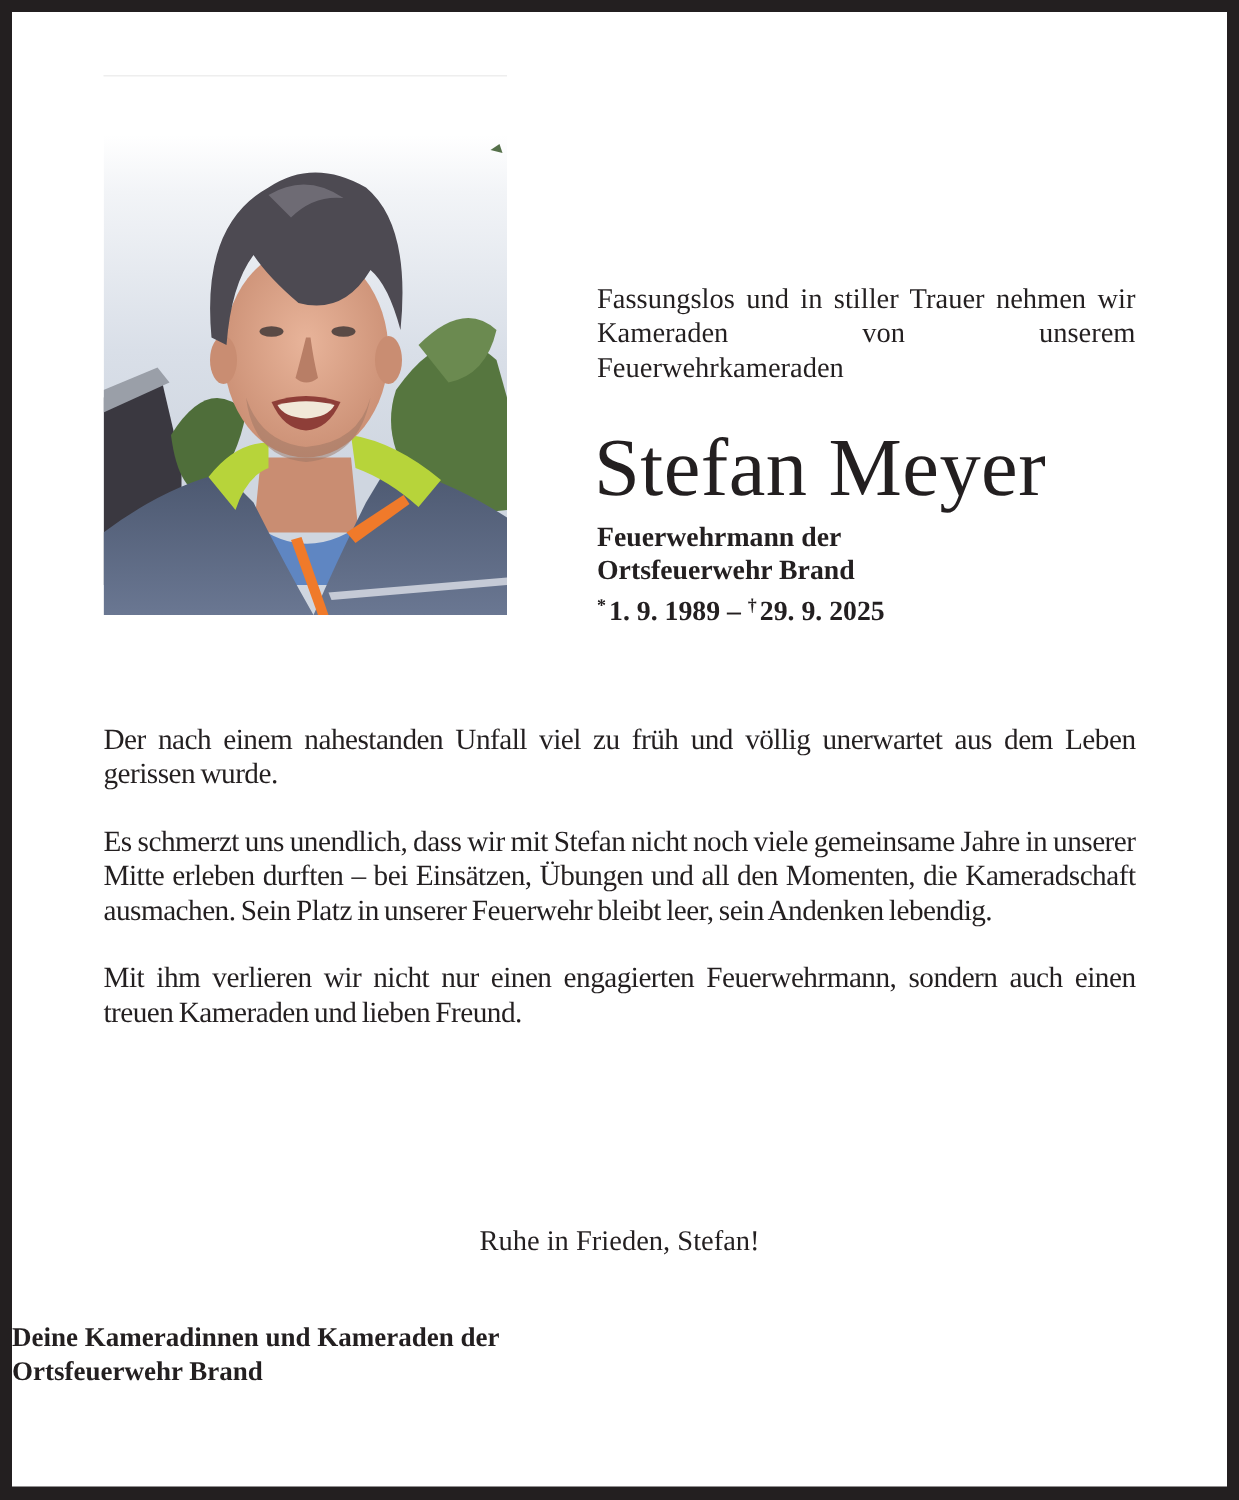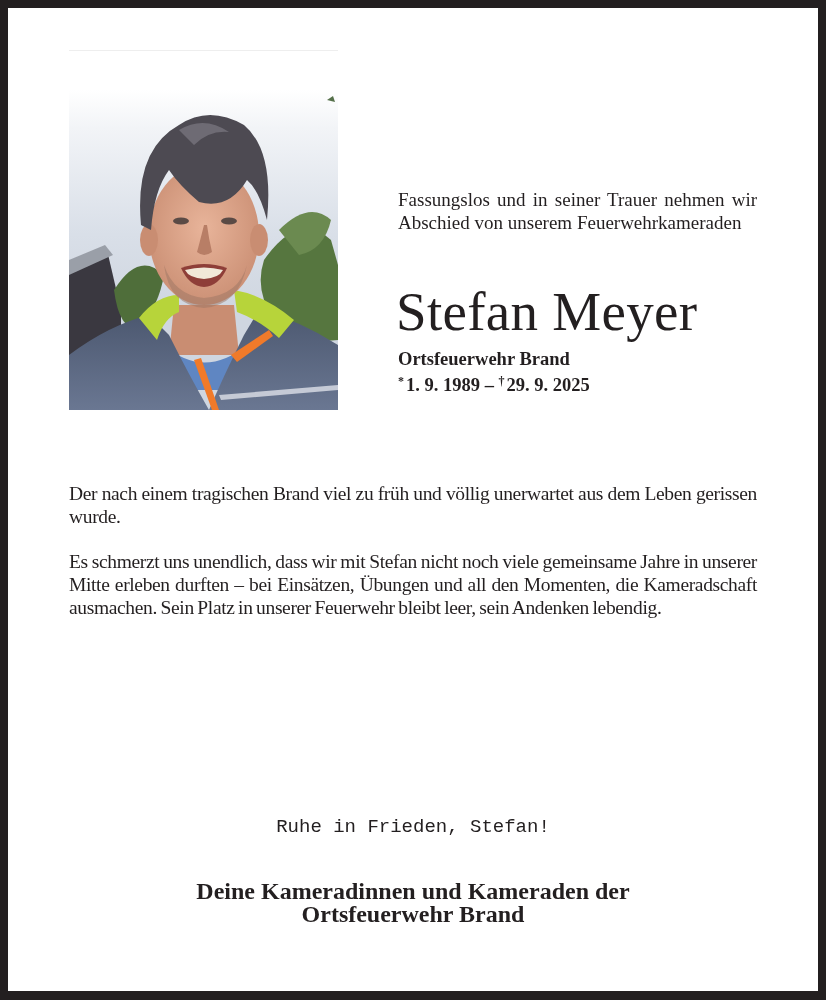--- a/index.html
+++ b/index.html
@@ -96,29 +96,27 @@
       word-spacing: 0;
     }
     .farewell {
       position: absolute;
       left: 0;
       width: 810px;
       top: 808px;
       text-align: center;
       font-size: 19px;
       line-height: 23px;
-      font-family: Liberation Mono, monospace;
     }
     .signature {
       position: absolute;
       left: 0;
       width: 810px;
       top: 872px;
-      text-align: center;
-      font-size: 24px;
+      font-size: 18px;
       line-height: 23px;
       font-weight: bold;
     }
   </style>
 </head>
 <body>
 
 <div class="page">
 
   <div class="top-rule"></div>
@@ -179,34 +177,36 @@
 
       <path d="M135,135 Q130,155 128,162 Q135,168 143,162 Q140,150 138,135 Z" fill="#b87e66"></path>
 
       <path d="M112,178 Q135,170 158,178 Q150,196 135,197 Q120,196 112,178 Z" fill="#8e3e38"></path>
       <path d="M116,180 Q135,175 154,180 Q150,188 135,189 Q120,188 116,180 Z" fill="#f1e8d8"></path>
 
       <path d="M95,175 Q100,215 135,218 Q170,215 178,175 Q170,205 135,208 Q105,205 95,175 Z" fill="#9b7563" opacity="0.5"></path>
     </svg>
   </div>
 
-  <div class="intro">Fassungslos und in seiner Trauer nehmen wir Abschied von unserem Feuerwehrkameraden</div>
+  <div class="intro">Fassungslos und in stiller Trauer nehmen wir Kameraden von unserem Feuerwehrkameraden</div>
 
   <div class="name">Stefan Meyer</div>
 
   <div class="subtitle">
+    <div>Feuerwehrmann der</div>
     <div>Ortsfeuerwehr Brand</div>
     <div>
       <span class="sym">*</span><span>1. 9. 1989</span><span> – </span><span class="sym">†</span><span>29. 9. 2025</span>
     </div>
   </div>
 
   <div class="body-text">
-    <p>Der nach einem tragischen Brand viel zu früh und völlig unerwartet aus dem Leben gerissen wurde.</p>
+    <p>Der nach einem nahestanden Unfall viel zu früh und völlig unerwartet aus dem Leben gerissen wurde.</p>
     <p>Es schmerzt uns unendlich, dass wir mit Stefan nicht noch viele gemeinsame Jahre in unserer Mitte erleben durften – bei Einsätzen, Übungen und all den Momenten, die Kameradschaft ausmachen. Sein Platz in unserer Feuerwehr bleibt leer, sein Andenken lebendig.</p>
+    <p>Mit ihm verlieren wir nicht nur einen engagierten Feuerwehrmann, sondern auch einen treuen Kameraden und lieben Freund.</p>
   </div>
 
   <div class="farewell">Ruhe in Frieden, Stefan!</div>
 
   <div class="signature">
     <div>Deine Kameradinnen und Kameraden der</div>
     <div>Ortsfeuerwehr Brand</div>
   </div>
 
 </div>

